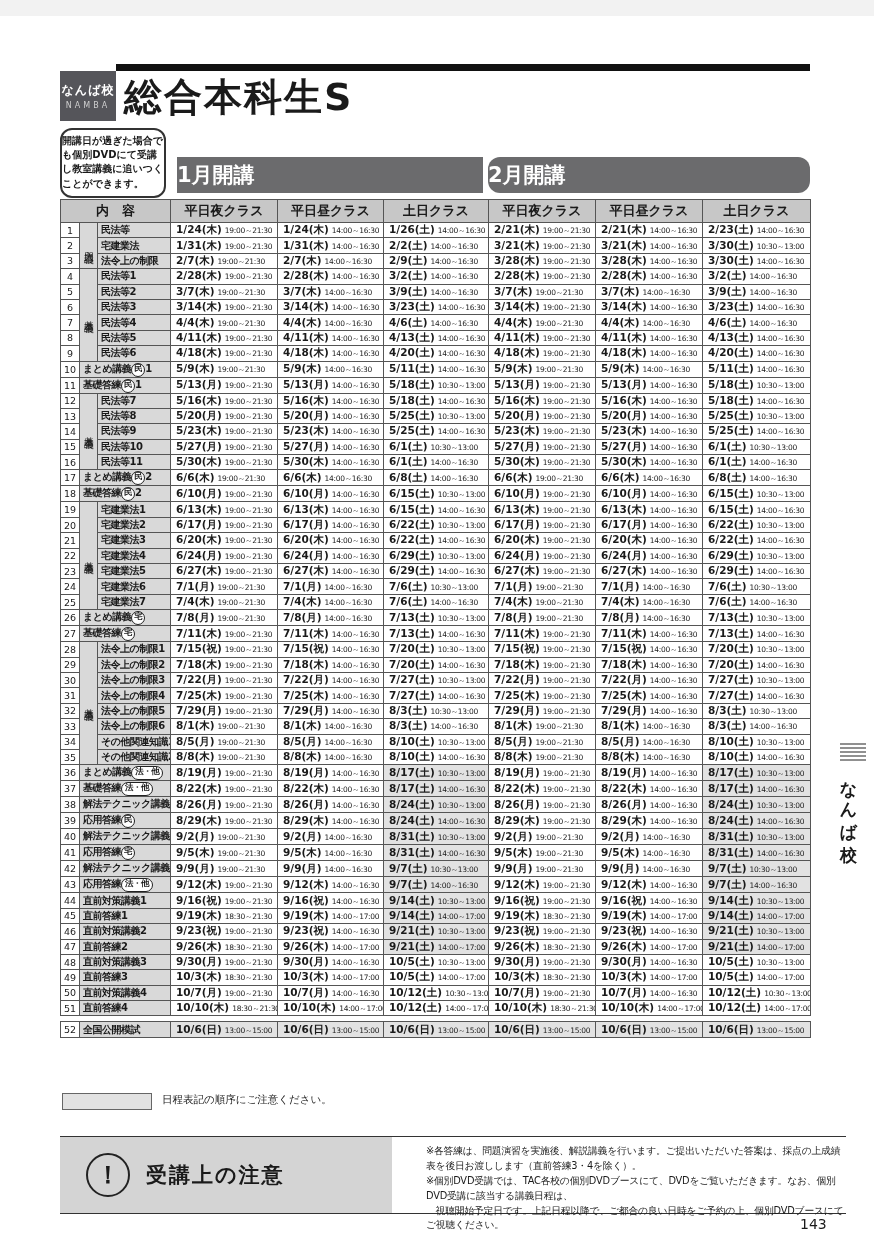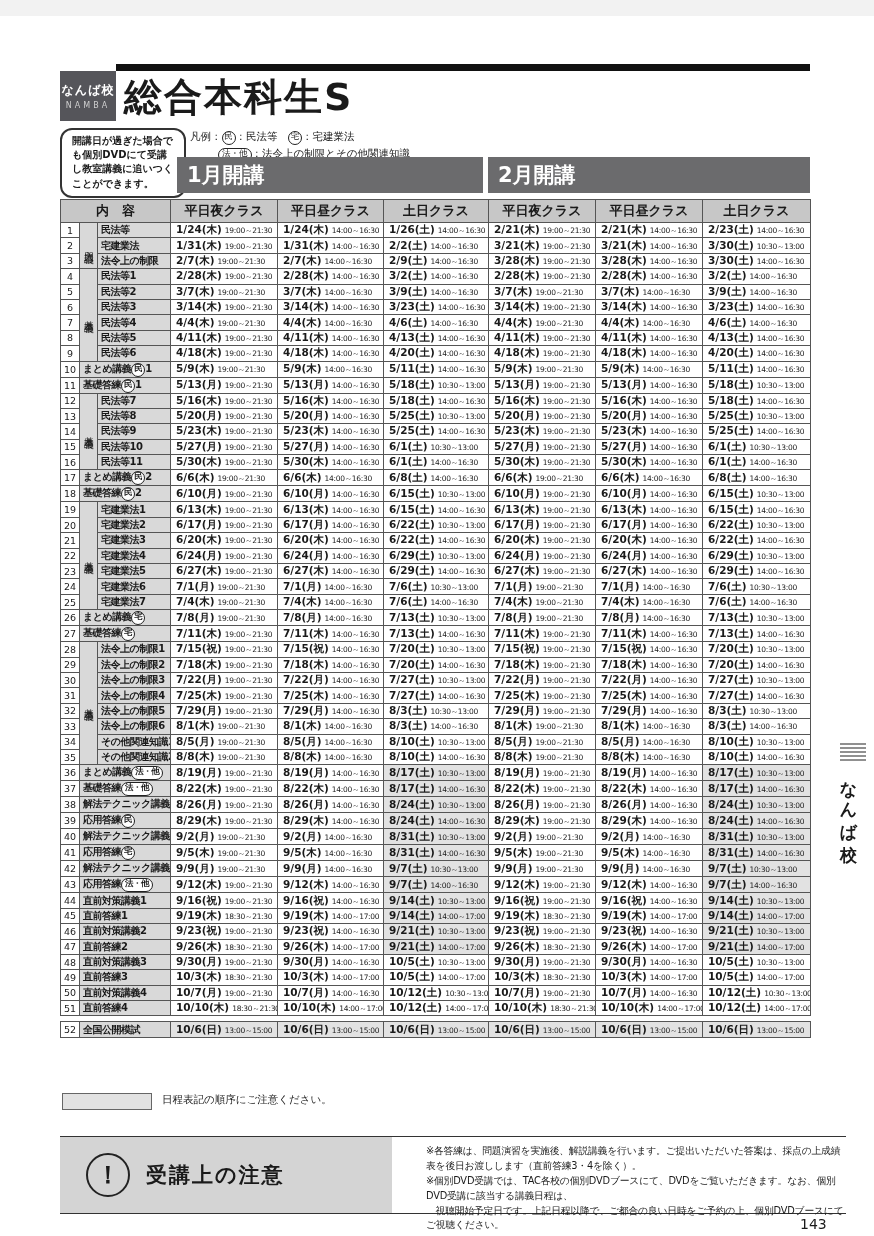--- a/index.html
+++ b/index.html
@@ -6,31 +6,31 @@
   .page{position:relative;width:874px;height:1236px;background:#fff;margin:16px auto;
         font-family:"DejaVu Sans",sans-serif;color:#1a1a1a;overflow:hidden;}
   
   .topbar{position:absolute;left:116px;top:48px;width:694px;height:7px;background:#111;}
   .namba-box{position:absolute;left:60px;top:55px;width:56px;height:50px;background:#55555a;
              color:#fff;text-align:center;display:flex;flex-direction:column;justify-content:center;}
   .namba-box .jp{font-size:12px;font-weight:bold;letter-spacing:1px;}
   .namba-box .en{font-size:8px;color:#cfcfcf;letter-spacing:3px;margin-top:2px;}
   .main-title{position:absolute;left:124px;top:56px;font-size:38px;font-weight:bold;letter-spacing:2px;}
   .dvd-note{position:absolute;left:60px;top:112px;width:102px;height:58px;border:2px solid #333;
-            border-radius:12px;padding:4px 10px;font-size:10px;line-height:1.42;font-weight:bold;}
+            border-radius:12px;padding:4px 0;font-size:10px;line-height:1.42;font-weight:bold;}
   .legend{position:absolute;left:190px;top:112px;font-size:10.5px;line-height:1.6;}
   .legend .row2{margin-left:28px;}
   .bdg{display:inline-block;border:1px solid #222;text-align:center;line-height:1.1;
        font-size:8.5px;vertical-align:1px;background:#fff;}
   .cir{width:12px;height:12px;border-radius:50%;}
   .pill{border-radius:7px;padding:0 3px;height:12px;}
   .section-bar{position:absolute;top:141px;height:36px;background:#6b6b6d;color:#fff;
-               font-size:21px;font-weight:bold;display:flex;align-items:center;padding-left:10px;box-sizing:border-box;}
+               font-size:21px;font-weight:bold;display:flex;align-items:center;box-sizing:border-box;}
   .bar-jan{left:177px;width:306px;}
-  .bar-feb{left:488px;width:322px;}
+  .bar-feb{left:488px;width:322px;border-radius:12px;}
   
   .tbl-wrap{position:absolute;left:60px;top:183px;}
   table{border-collapse:collapse;table-layout:fixed;width:750px;}
   td{border:1px solid #555;height:15.4px;padding:0 1px;overflow:hidden;white-space:nowrap;
      font-size:10.5px;vertical-align:middle;box-sizing:border-box;}
   tr.hdr td{background:#c7c7c7;text-align:center;font-weight:bold;font-size:13px;height:23px;}
   td.num{text-align:center;font-size:9.5px;background:#fff;}
   td.grp{background:#d9d9d9;writing-mode:vertical-rl;text-orientation:upright;
          text-align:center;font-size:9.5px;letter-spacing:1px;padding:2px 0;}
   td.label{background:#d9d9d9;font-weight:bold;font-size:10px;letter-spacing:-0.5px;padding-left:3px;}
@@ -65,24 +65,20 @@
 
   <div class="namba-box">
     <div class="jp">なんば校</div>
     <div class="en">NAMBA</div>
   </div>
 
   <div class="main-title">総合本科生S</div>
 
   <div class="dvd-note">開講日が過ぎた場合でも個別DVDにて受講し教室講義に追いつくことができます。</div>
 
-  <div class="legend">
-    <div><span>凡例：</span><span class="bdg cir">民</span><span>：民法等</span>　<span class="bdg cir">宅</span><span>：宅建業法</span></div>
-    <div class="row2"><span class="bdg pill">法・他</span><span>：法令上の制限とその他関連知識</span></div>
-  </div>
 
   <div class="section-bar bar-jan">1月開講</div>
   <div class="section-bar bar-feb">2月開講</div>
 
   <div class="tbl-wrap">
     <table>
       <colgroup>
         <col style="width:19px">
           <col style="width:18px">
           <col style="width:73px">

